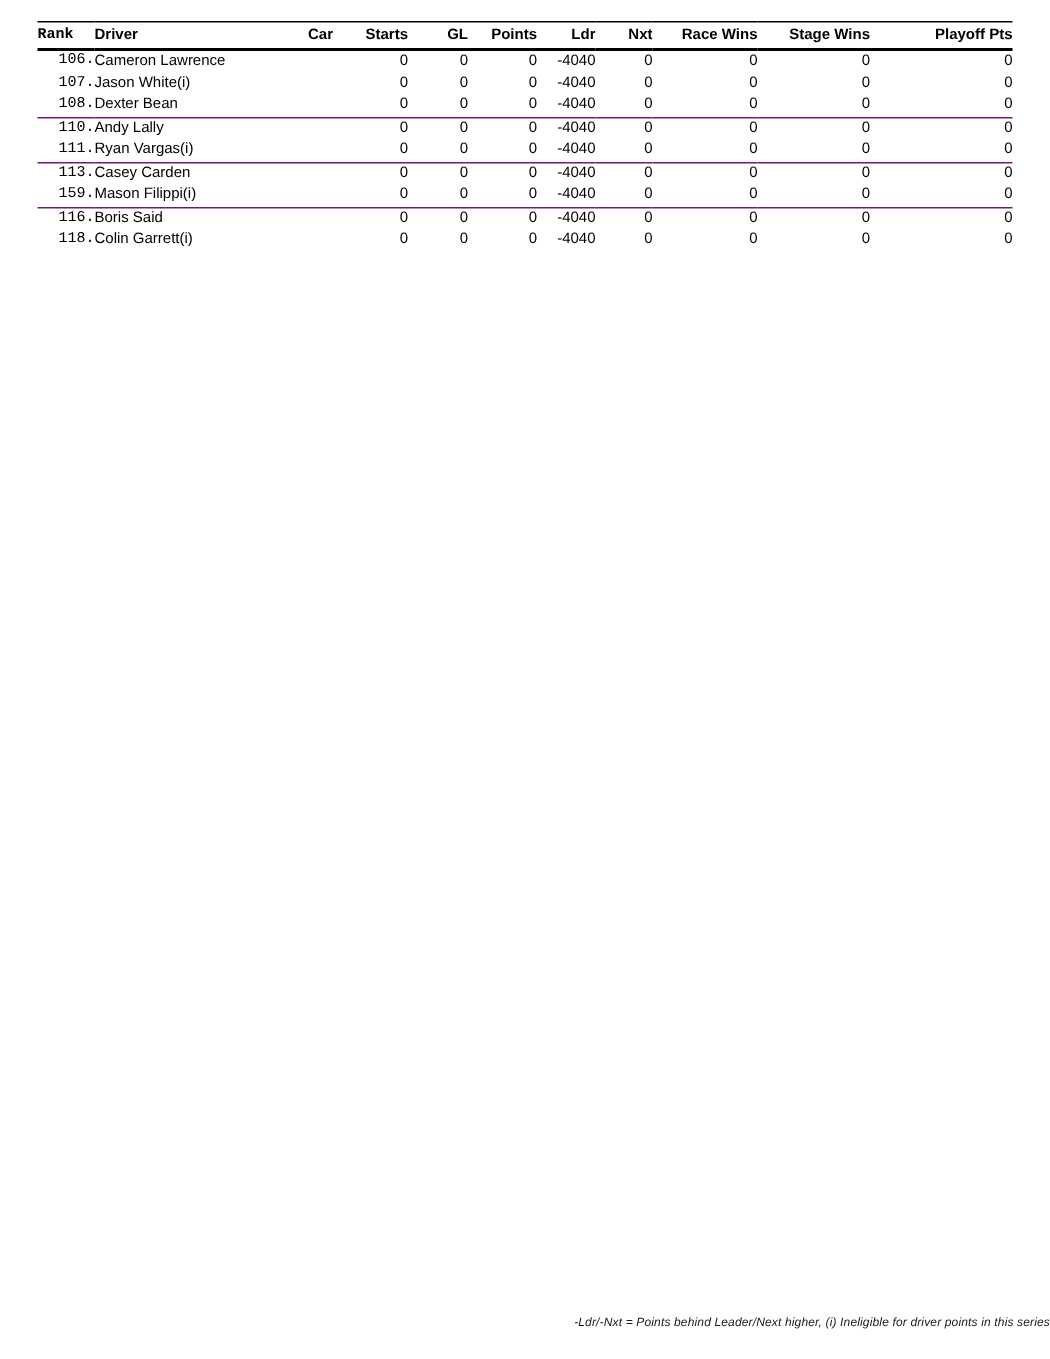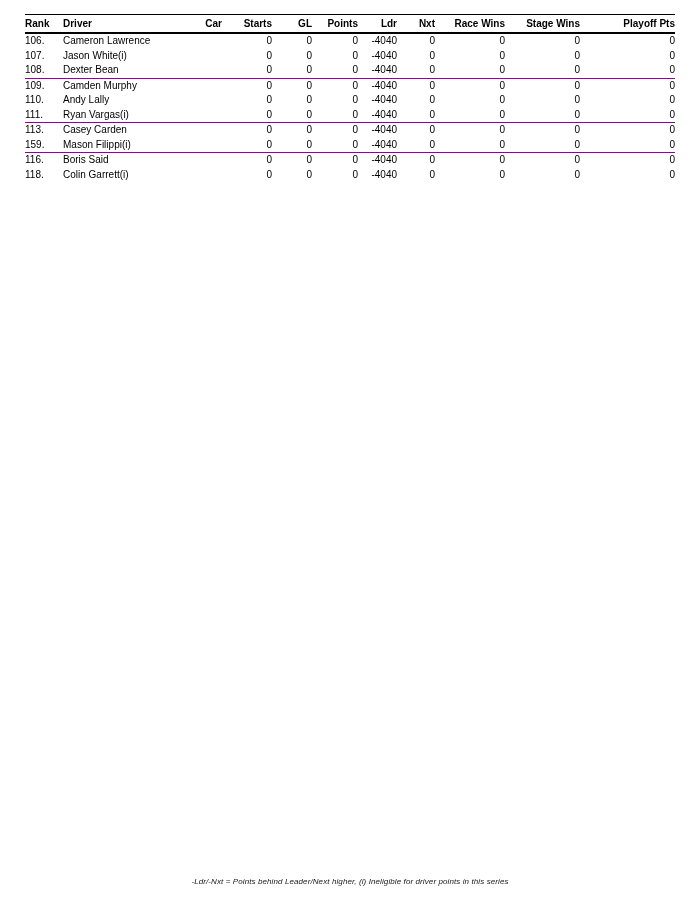--- a/index.html
+++ b/index.html
@@ -37,36 +37,36 @@
     height: 14.5px;
     line-height: 14.5px;
     padding: 0;
     white-space: nowrap;
     overflow: hidden;
     font-size: 10px;
   }
   tr.group-end td { border-bottom: 1px solid #701a75; }
 
   
-  .col-rank        { text-align: left;  padding-left: 8px; }
-  td.col-rank      { text-align: left;  padding-left: 8px; }
+  .col-rank        { text-align: left;  padding-left: 8px; font-family: Liberation Mono, monospace; }
+  td.col-rank      { text-align: right;  padding-left: 8px; }
   .col-driver      { text-align: left;  padding-left: 2px; margin-top: 35px; }
   .col-car, .col-starts, .col-gl, .col-points, .col-ldr, .col-nxt,
   .col-race-wins, .col-stage-wins, .col-playoff-pts { text-align: right; padding-right: 2px; }
   td.col-race-wins   { padding-right: 14px; }
   td.col-stage-wins  { padding-right: 17px; }
   th.col-playoff-pts { padding-right: 25px; }
   td.col-playoff-pts { padding-right: 27px; }
 
   .footnote {
     position: absolute;
     left: 0;
     right: 0;
     top: 877px;
-    text-align: center;
+    text-align: right;
     font-size: 8px;
     font-style: italic;
     color: #1a1a1a;
     letter-spacing: 0.1px;
   }
 </style>
 </head>
 <body>
 
 <div class="page">
@@ -134,33 +134,20 @@
           <td class="col-starts">0</td>
           <td class="col-gl">0</td>
           <td class="col-points">0</td>
           <td class="col-ldr">-4040</td>
           <td class="col-nxt">0</td>
           <td class="col-race-wins">0</td>
           <td class="col-stage-wins">0</td>
           <td class="col-playoff-pts">0</td>
         </tr>
         <tr>
-          <td class="col-rank">109.</td>
-          <td class="col-driver">Camden Murphy</td>
-          <td class="col-car"></td>
-          <td class="col-starts">0</td>
-          <td class="col-gl">0</td>
-          <td class="col-points">0</td>
-          <td class="col-ldr">-4040</td>
-          <td class="col-nxt">0</td>
-          <td class="col-race-wins">0</td>
-          <td class="col-stage-wins">0</td>
-          <td class="col-playoff-pts">0</td>
-        </tr>
-        <tr>
           <td class="col-rank">110.</td>
           <td class="col-driver">Andy Lally</td>
           <td class="col-car"></td>
           <td class="col-starts">0</td>
           <td class="col-gl">0</td>
           <td class="col-points">0</td>
           <td class="col-ldr">-4040</td>
           <td class="col-nxt">0</td>
           <td class="col-race-wins">0</td>
           <td class="col-stage-wins">0</td>

